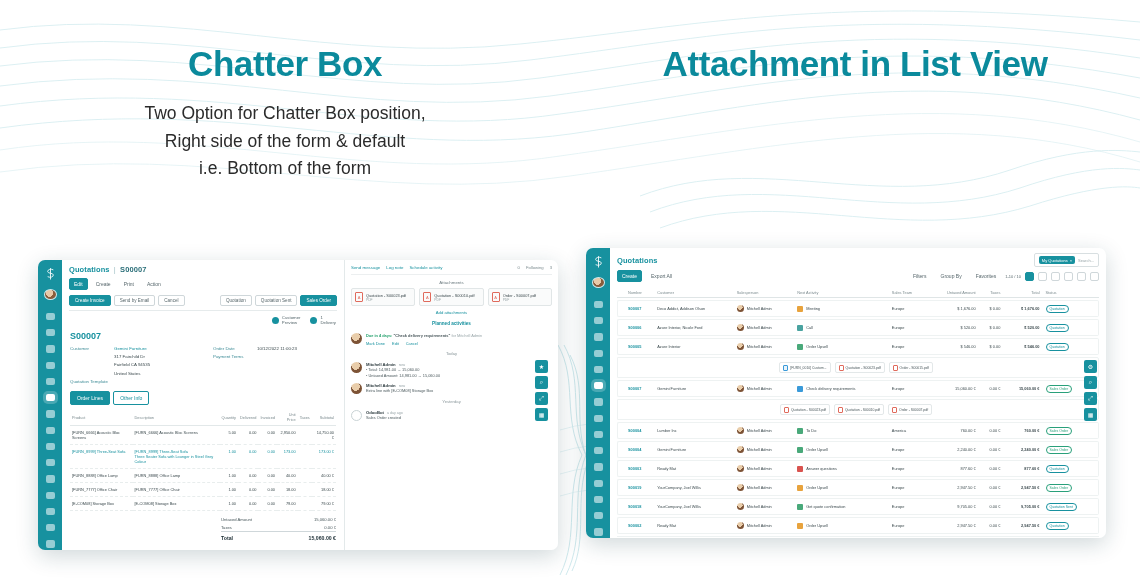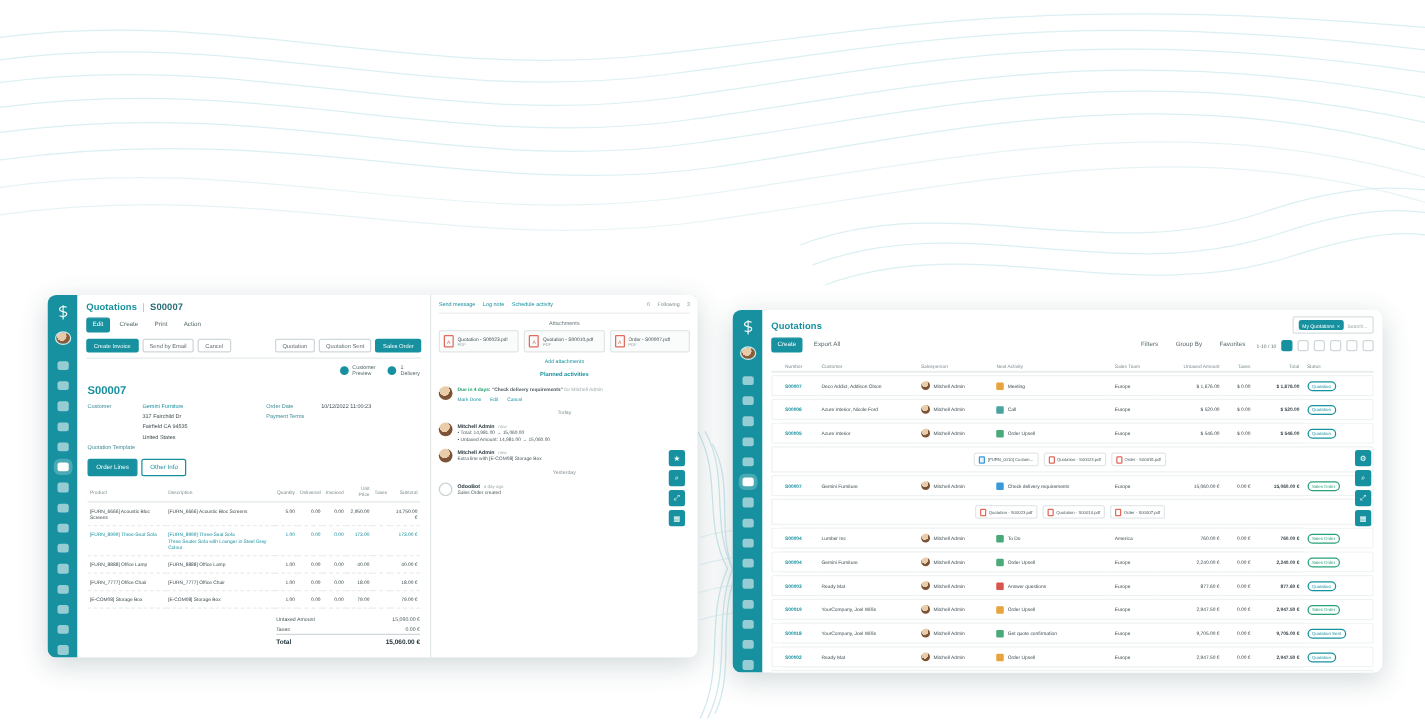--- a/index.html
+++ b/index.html
@@ -12,21 +12,21 @@
   #wave-bg { position: absolute; inset: 0; width: 1140px; height: 578px; z-index: 0; pointer-events: none; }
 
   .headers { position: absolute; top: 0; left: 0; width: 1140px; z-index: 2; display: flex; }
   .hcol { width: 570px; text-align: center; padding-top: 44px; }
   .htitle { font-size: 35px; font-weight: bold; color: #0b8a9c; letter-spacing: -0.4px; line-height: 1.15; }
   .hsub { margin-top: 16px; font-size: 17.5px; color: #2b2b2b; line-height: 1.57; }
 
   
   .shot { position: absolute; background: #f4f6f7; border-radius: 7px;
           box-shadow: 0 6px 22px rgba(20,60,70,.20); overflow: hidden; display: flex; z-index: 3; }
-  .shot-left  { left: 38px;  top: 236px; width: 520px; height: 290px; }
+  .shot-left  { left: 38px;  top: 260px; width: 520px; height: 290px; }
   .shot-right { left: 586px; top: 248px; width: 520px; height: 290px; }
 
   .sidebar { width: 24px; background: #17919f; flex: 0 0 24px; display: flex;
              flex-direction: column; align-items: center; padding-top: 4px; gap: 4px; }
   .sb-logo { width: 17px; height: 17px; margin: 3px 0 4px; opacity: .95; }
   .sb-avatar { width: 13px; height: 13px; border-radius: 50%;
                background: radial-gradient(circle at 40% 32%, #e8c9a8 0 42%, #8a5c3b 43% 100%);
                border: 1px solid #cfe9ec; margin-bottom: 7px; }
   .sb-ico { width: 9px; height: 9px; border-radius: 2px; background: rgba(255,255,255,.55); margin: 2.5px 0; }
   .sb-ico.active { background: #ffffff; box-shadow: 0 0 0 3px rgba(255,255,255,.22); }
@@ -177,20 +177,27 @@
     <path d="M0,172 C210,142 370,206 570,176 C770,148 950,104 1140,162"></path>
     <path d="M560,430 C640,404 700,466 780,438"></path>
     <path d="M560,452 C640,426 700,488 780,460"></path>
     <path d="M560,474 C640,448 700,510 780,482"></path>
     <path d="M560,496 C640,470 700,532 780,504"></path>
   </g>
 </svg>
 
 <div class="headers">
   <div class="hcol">
+    <div class="htitle">Chatter Box</div>
+    <div class="hsub" style="white-space:pre-line">Two Option for Chatter Box position,
+Right side of the form &amp; default
+i.e. Bottom of the form</div>
+  </div>
+  <div class="hcol">
+    <div class="htitle">Attachment in List View</div>
   </div>
 </div>
 
 <div class="shot shot-left">
   <div class="sidebar">
     <svg class="sb-logo" viewBox="0 0 24 24" fill="none" stroke="#fff" stroke-width="1.6">
       <path d="M17 5c-4-2-10-1-10 3s10 2 10 6-6 5-10 3"></path>
       <path d="M12 2v20"></path>
     </svg>
     <div class="sb-avatar"></div>

